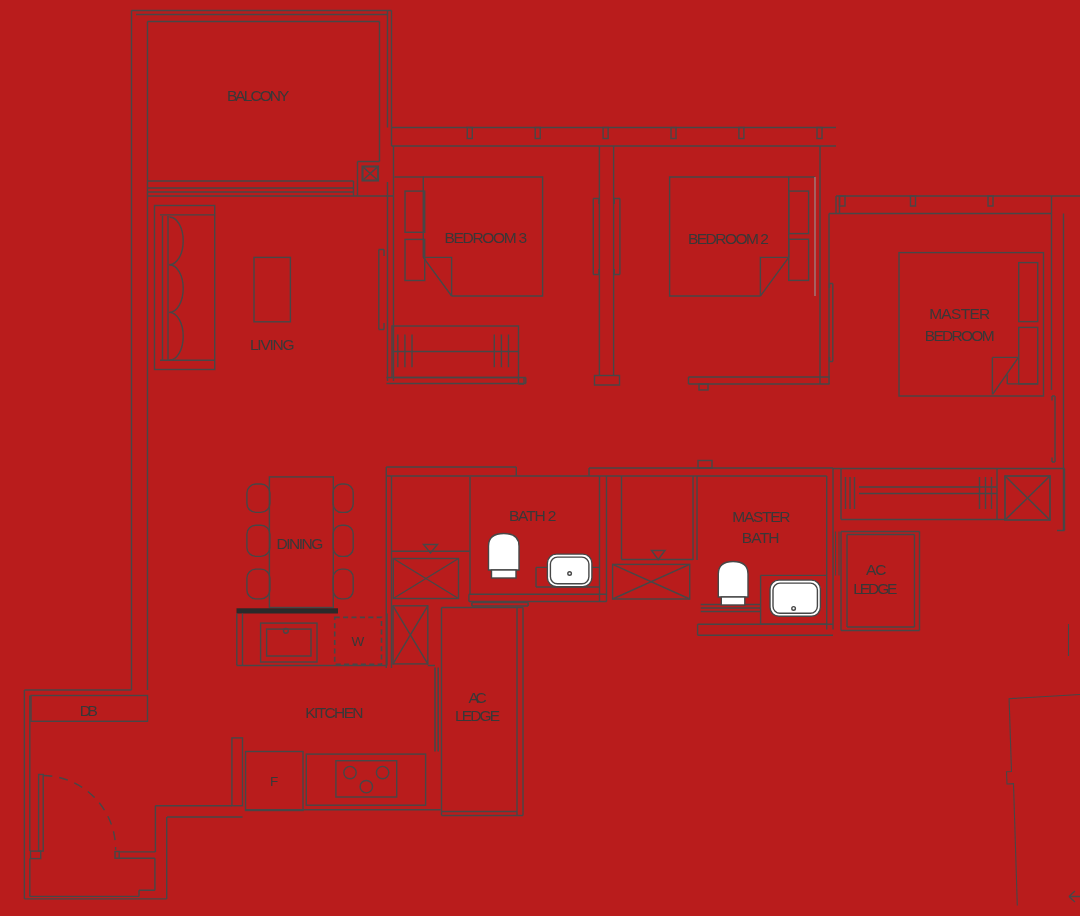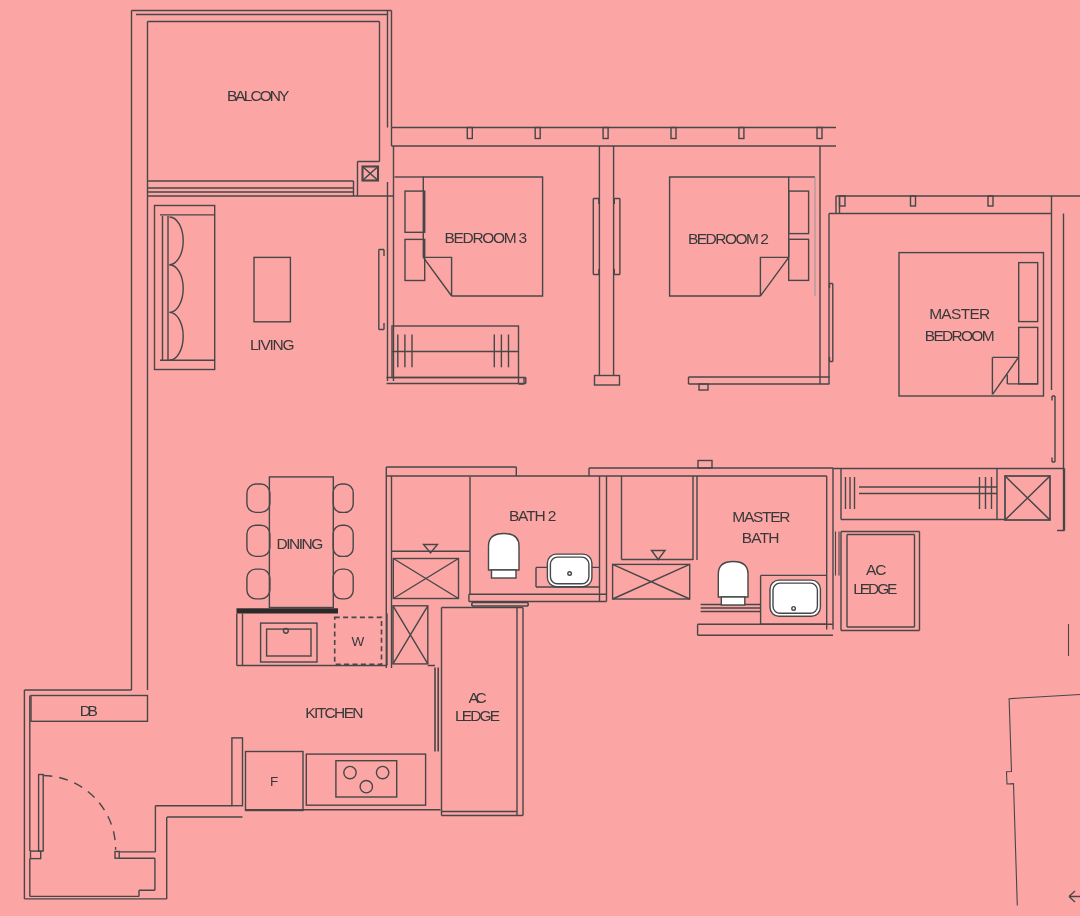--- a/index.html
+++ b/index.html
@@ -1,16 +1,16 @@
 <!DOCTYPE html>
 <html><head>
 <meta charset="utf-8">
 <style>
   html,body{margin:0;padding:0;background:#ffffff;}
-  .wrap{width:1080px;height:916px;position:relative;background:#fca5a5;overflow:hidden;}
+  .wrap{width:1080px;height:916px;position:relative;background:#b91c1c;overflow:hidden;}
   svg{position:absolute;top:0;left:0;}
   text{font-family:"Liberation Sans", sans-serif;fill:#383838;}
 </style>
 </head>
 <body>
 <div class="wrap">
 <svg width="1080" height="916" viewBox="0 0 1080 916">
 <g fill="none" stroke="#474747" stroke-width="1.4">
 
 <g id="balcony-walls">

